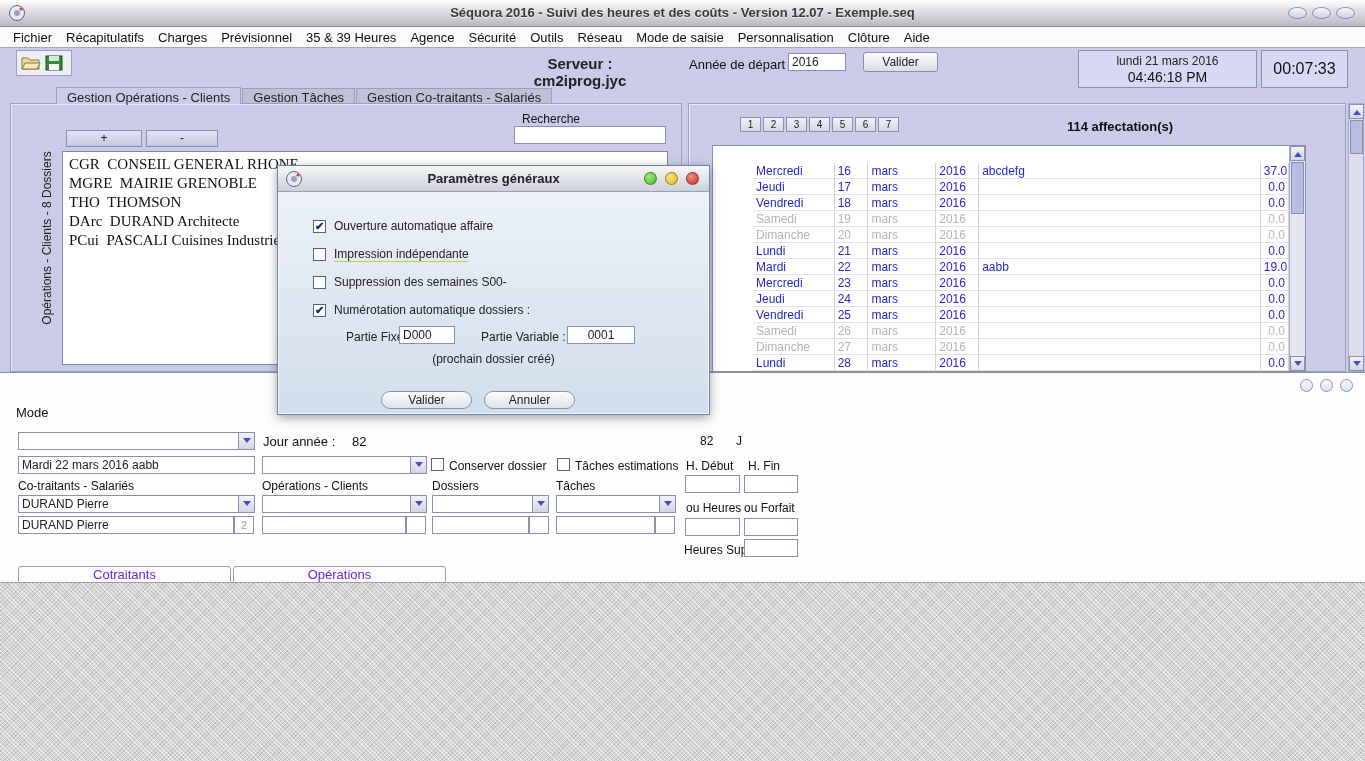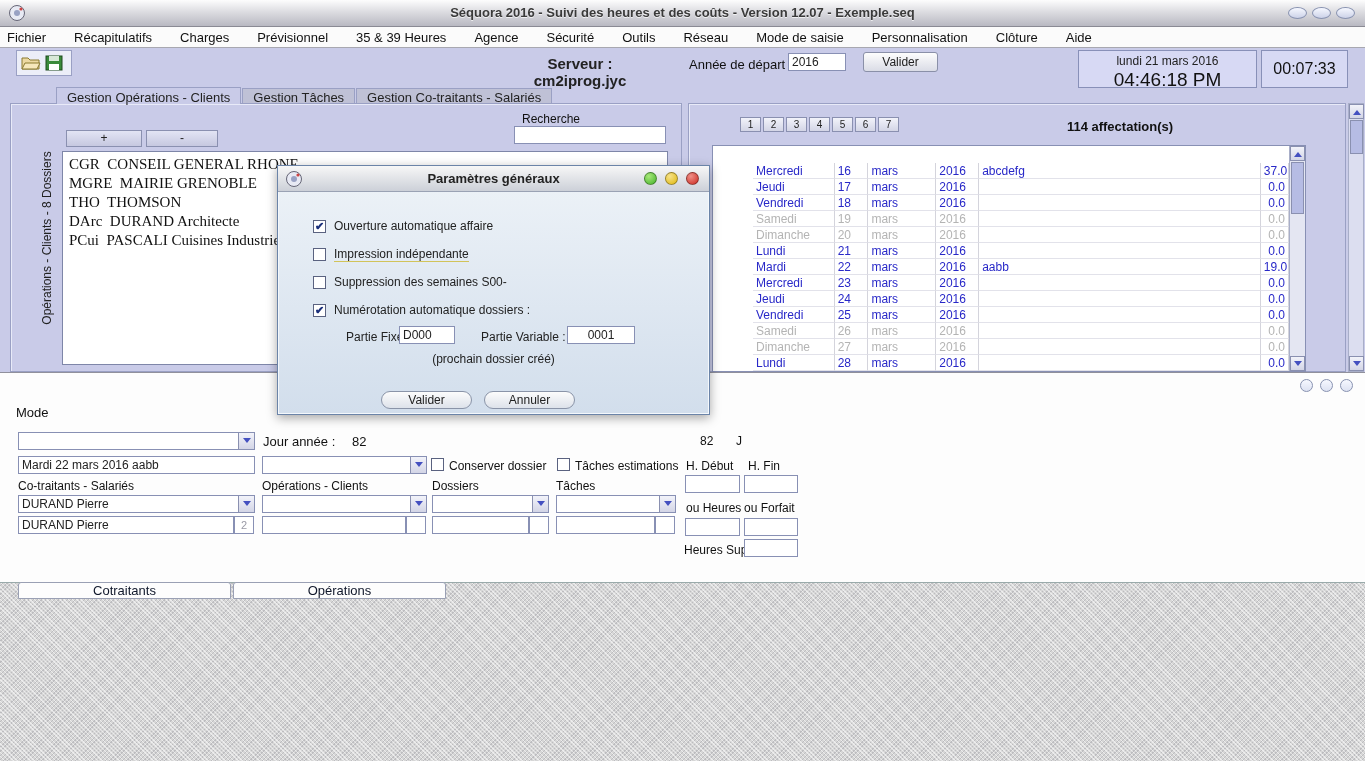--- a/index.html
+++ b/index.html
@@ -14,36 +14,36 @@
   .titlebar{ position:absolute; left:0; top:0; width:1365px; height:27px;
     background:linear-gradient(#fdfdfd,#d9d9de 50%,#b9b9c2); border-bottom:1px solid #8a8a94; }
   .titlebar .title{ position:absolute; left:0; right:0; top:5px; text-align:center;
     font-size:13px; font-weight:bold; color:#3a3a3a; text-shadow:0 1px 0 rgba(255,255,255,.7); }
   .app-logo{ position:absolute; left:8px; top:4px; width:18px; height:18px; }
   .win-ovals{ position:absolute; right:10px; top:7px; display:flex; gap:5px; }
   .oval{ width:19px; height:12px; border-radius:50%; border:1px solid #8892b0;
     background:linear-gradient(#f6f8ff,#ccd2e8); }
   
   .menubar{ position:absolute; top:27px; left:0; width:1365px; height:21px; background:#fbfbfb;
-    border-bottom:1px solid #a8a8b0; display:flex; align-items:center; padding-left:0;gap:14px; }
+    border-bottom:1px solid #a8a8b0; display:flex; align-items:center; padding-left:6px; }
   .menu-item{ font-size:13px; padding:2px 7px; color:#111; white-space:nowrap; }
   
   .mainarea{ position:absolute; top:48px; left:0; width:1365px; height:324px; background:#c9cbe8; }
   .icon-panel{ position:absolute; left:16px; top:50px; width:56px; height:26px; background:#eceef8;
     border:1px solid #9aa0c4; display:flex; align-items:center; gap:4px; padding:2px 4px; }
   .tb-label{ position:absolute; font-size:15px; font-weight:bold; color:#222; }
   .lbl{ position:absolute; font-size:12px; color:#111; white-space:nowrap; }
   .lbl13{ font-size:13px; }
   .tfield{ position:absolute; background:#fff; border:1px solid #8890b4; font-size:12px;
     padding:1px 3px; font-family:"Liberation Sans",sans-serif; color:#222; }
   .btn{ position:absolute; background:linear-gradient(#fdfdfd,#dadce6); border:1px solid #8a90a8;
     border-radius:3px; font-size:12px; text-align:center; color:#222; }
   .datebox{ position:absolute; background:#d7d9f4; border:1px solid #8890b8; text-align:center; }
   .datebox .l1{ font-size:12px; color:#222; margin-top:3px; }
-  .datebox .l2{ font-size:19px; color:#111; margin-top:1px; }
+  .datebox .l2{ font-size:14px; color:#111; margin-top:1px; }
   .timerbox{ position:absolute; background:#d7d9f4; border:1px solid #8890b8; text-align:center;
     font-size:16px; color:#111; line-height:36px; }
   
   .tabs{ position:absolute; display:flex; gap:1px; height:17px; }
   .tab{ font-size:13px; color:#222; padding:1px 10px; background:#bfc1d6;
     border:1px solid #9aa0c4; border-bottom:none; margin-top:1px; white-space:nowrap; }
   .tab.active{ background:#c9cbe8; margin-top:0; padding-top:2px; position:relative; z-index:3;margin-left:36px; }
   
   .panel{ position:absolute; background:#c9cbe8; border:1px solid #9aa0c4;
     box-shadow:inset 1px 1px 0 #e8eaf8; }
@@ -106,21 +106,21 @@
   .combo-text{ position:absolute; left:3px; top:1px; right:18px; font-size:12px; color:#222;
     overflow:hidden; white-space:nowrap; }
   .combo-btn{ position:absolute; right:0; top:0; bottom:0; width:16px;
     background:linear-gradient(#f2f3fa,#d3d5e6); border-left:1px solid #8a90b0;
     display:flex; align-items:center; justify-content:center; }
   .mini-box{ position:absolute; height:18px; width:20px; background:#fff; border:1px solid #8890b4;
     font-size:11px; color:#9a9aa6; text-align:center; line-height:16px; }
   .mode-cb{ position:absolute; width:13px; height:13px; background:#fff; border:1px solid #5a6280; }
   .mode-tabs{ position:absolute; left:18px; top:193px; display:flex; gap:2px; }
   .mode-tab{ width:213px; height:17px; background:#fdfdfd; border:1px solid #9aa0b4;
-    border-radius:3px 3px 0 0; font-size:13px; text-align:center; line-height:15px; color:#0f172a;margin-top:16px; }
+    border-radius:3px 3px 0 0; font-size:13px; text-align:center; line-height:15px; color:#6d28d9; }
 </style>
 </head>
 <body>
 
 <div class="app">
 
   <div class="titlebar">
     <svg class="app-logo" viewBox="0 0 18 18">
       <circle cx="9" cy="9" r="7.5" fill="#e8eaf4" stroke="#667"></circle>
       <circle cx="9" cy="9" r="3" fill="#99a2c4"></circle>

